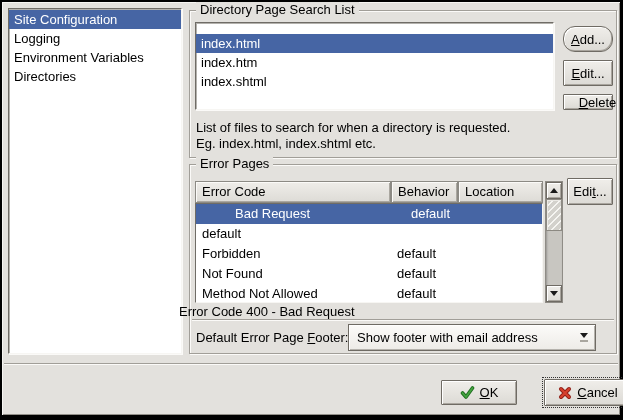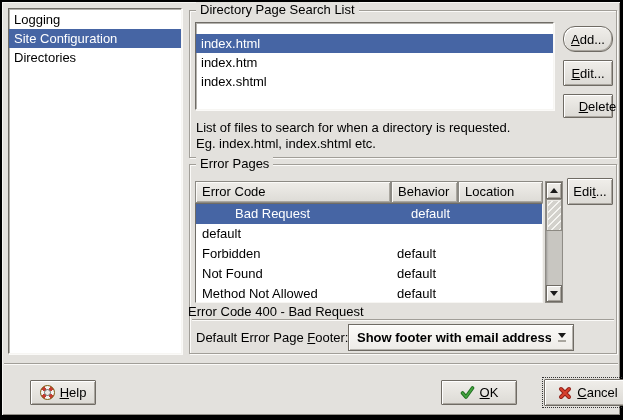--- a/index.html
+++ b/index.html
@@ -78,22 +78,23 @@
   svg{display:block;}
   .desc{line-height:16px;white-space:nowrap;}
 </style>
 </head>
 <body>
 
 <div class="win">
   <div class="panel"></div>
 
   <div class="abs sunken sidebar" style="left:8px;top:8px;width:174px;height:346px;">
+    <div class="row selected">Site Configuration</div>
     <div class="row">Logging</div>
-    <div class="row selected">Site Configuration</div>
+    <div class="row">Environment Variables</div>
     <div class="row">Directories</div>
   </div>
 
   <div class="abs frame" style="left:189px;top:10px;width:428px;height:148px;">
     <span class="legend">Directory Page Search List</span>
   </div>
 
   <div class="abs sunken filelist" style="left:195px;top:22px;width:359px;height:88px;">
     <div class="row selected">index.html</div>
     <div class="row">index.htm</div>
@@ -102,21 +103,21 @@
 
   <div class="abs desc" style="left:196px;top:120px;">List of files to search for when a directory is requested.</div>
   <div class="abs desc" style="left:196px;top:136px;">Eg. index.html, index.shtml etc.</div>
 
   <div class="abs btn" style="left:563px;top:26px;width:50px;height:26px;border-radius:12px;">
       <span><span class="u">A</span><span>dd...</span></span>
     </div>
   <div class="abs btn" style="left:563px;top:60px;width:50px;height:26px;">
       <span><span class="u">E</span><span>dit...</span></span>
     </div>
-  <div class="abs btn" style="left:563px;top:94px;width:50px;height:24px;padding-left:19px;">
+  <div class="abs btn" style="left:563px;top:94px;width:50px;height:16px;padding-left:19px;">
       <span><span class="u">D</span><span>elete</span></span>
     </div>
 
   <div class="abs frame" style="left:189px;top:164px;width:428px;height:190px;">
     <span class="legend">Error Pages</span>
   </div>
 
   <div class="abs" style="left:195px;top:181px;width:348px;">
     <div class="tbl-head">
       <div class="th col-code">Error Code</div>
@@ -158,43 +159,37 @@
     <div class="sb-thumb"></div>
     <div class="sb-btn" style="bottom:0;top:auto;">
       <span class="tri-down"></span>
     </div>
   </div>
 
   <div class="abs btn" style="left:567px;top:178px;width:46px;height:27px;">
       <span><span>Edi</span><span class="u">t</span><span>...</span></span>
     </div>
 
-  <div class="abs" style="left:188px;top:304px;">Error Code 400 - Bad Request</div>
+  <div class="abs" style="left:179px;top:304px;">Error Code 400 - Bad Request</div>
 
   <div class="abs sep" style="left:192px;top:319px;width:422px;"></div>
 
   <div class="abs" style="left:196px;top:330px;">
     <span>Default Error Page </span><span class="u">F</span><span>ooter:</span>
   </div>
-  <div class="abs combo" style="left:348px;top:324px;width:226px;height:27px;font-weight:bold;">
+  <div class="abs combo" style="left:348px;top:324px;width:248px;height:27px;">
     <span class="combo-text">Show footer with email address</span>
     <span class="combo-arrow">
       <span class="tri-down"></span>
         <span class="combo-dash"></span>
     </span>
   </div>
 
   <div class="abs sep" style="left:4px;top:363px;width:614px;"></div>
 
-  <div class="abs btn" style="left:30px;top:380px;width:66px;height:25px;">
-    <span class="lifering">
-        <span class="hole"></span>
-      </span>
-    <span><span class="u">H</span><span>elp</span></span>
-  </div>
 
   <div class="abs btn" style="left:441px;top:380px;width:76px;height:25px;">
     <svg width="15" height="15" viewBox="0 0 15 15">
       <path d="M2.5 8 L6 12 L12.5 3" fill="none" stroke="#1f6d1f" stroke-width="3.6" stroke-linecap="round" stroke-linejoin="round"></path>
       <path d="M2.5 8 L6 12 L12.5 3" fill="none" stroke="#43a43f" stroke-width="1.8" stroke-linecap="round" stroke-linejoin="round"></path>
     </svg>
     <span><span class="u">O</span><span>K</span></span>
   </div>
 
   <div class="abs focus-ring" style="left:542px;top:377px;width:92px;height:31px;">

